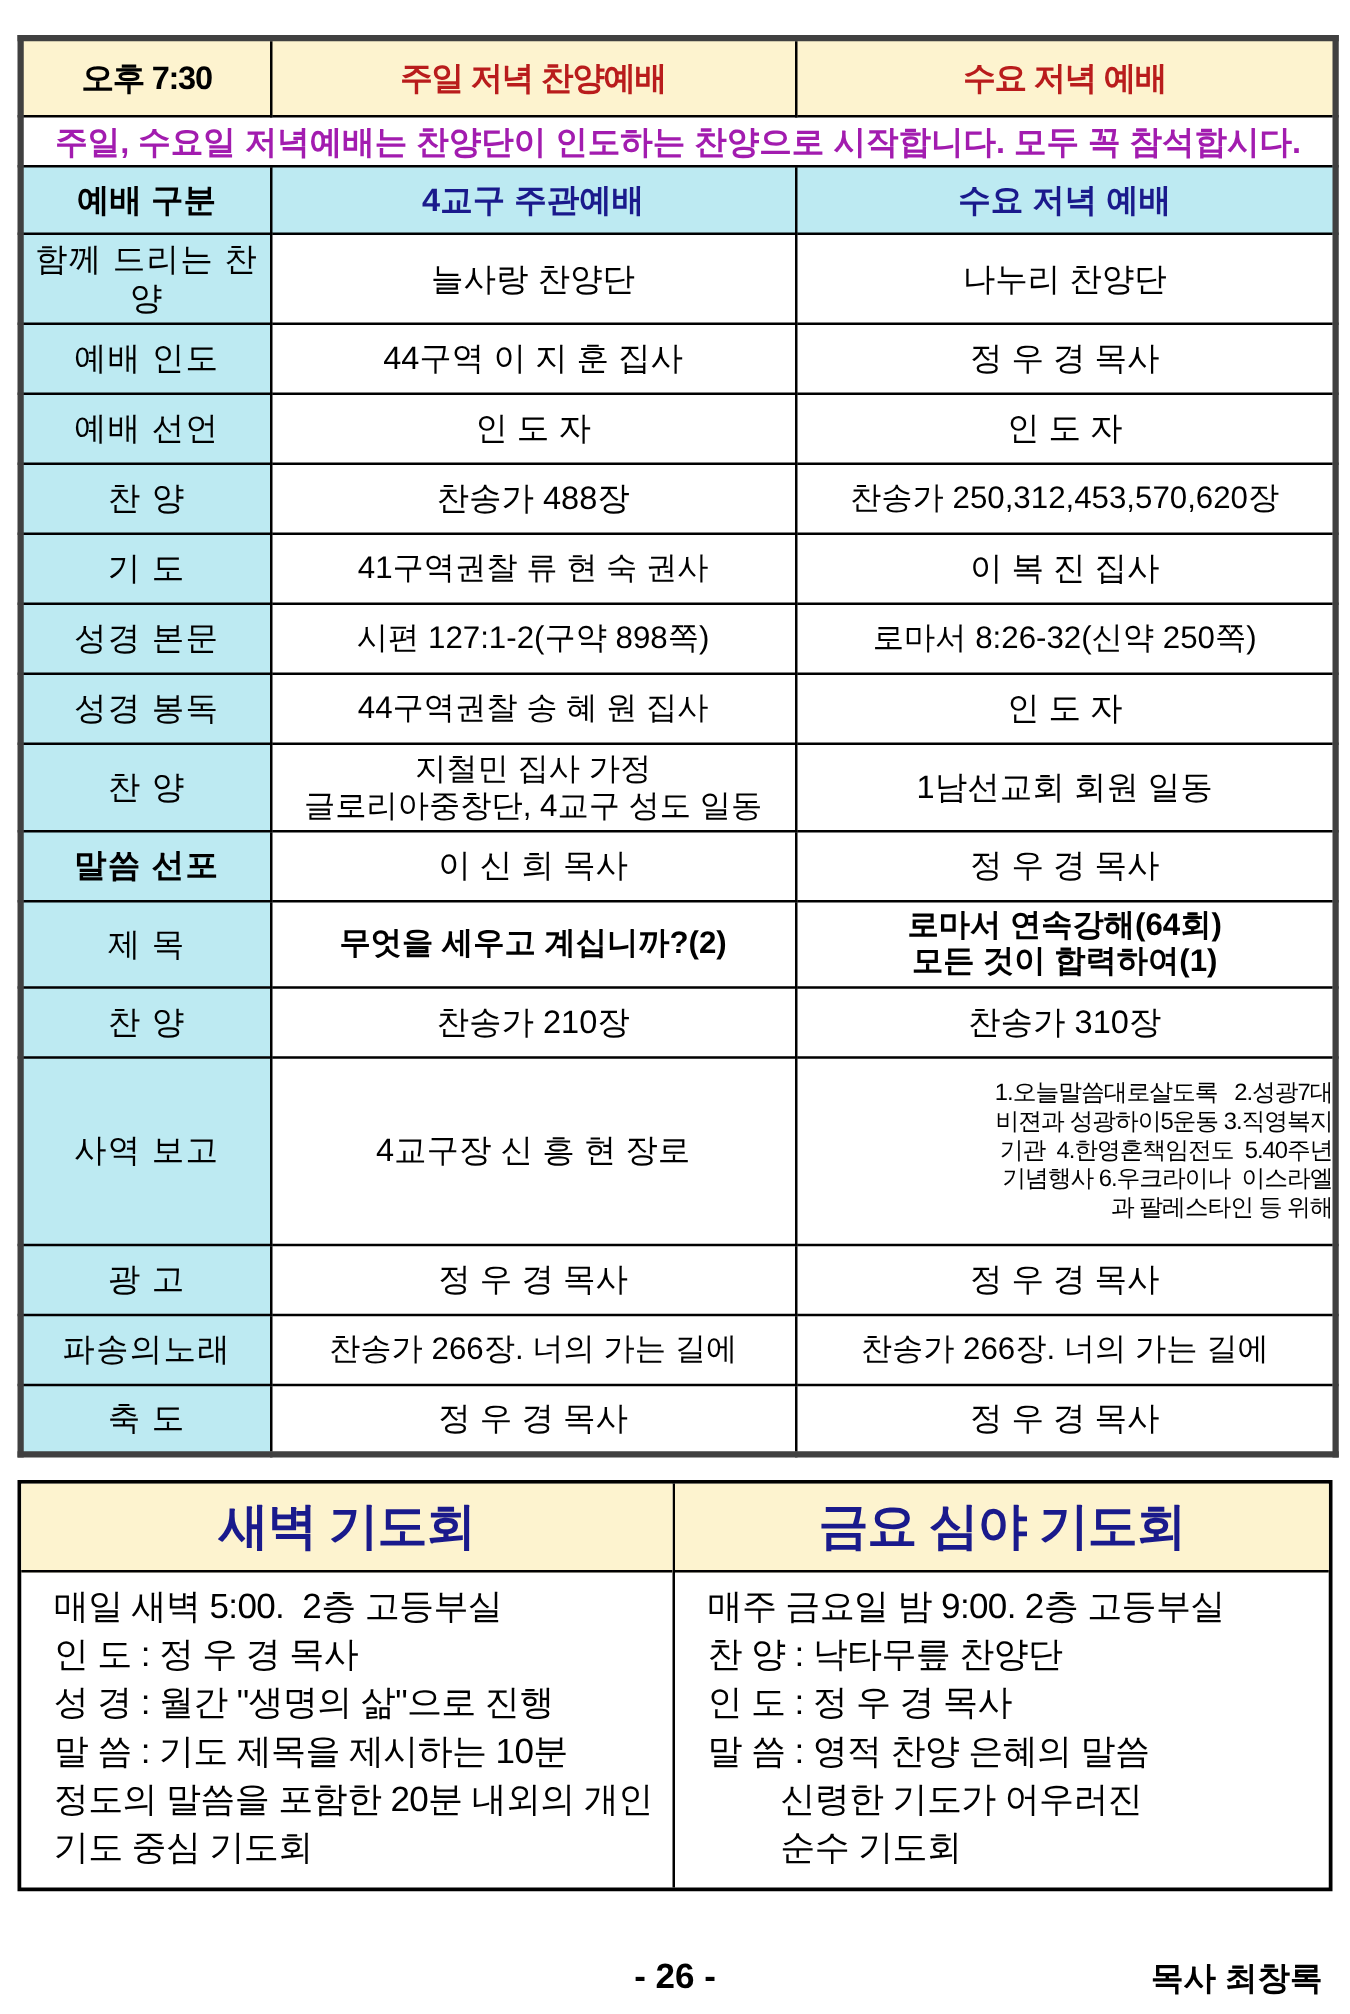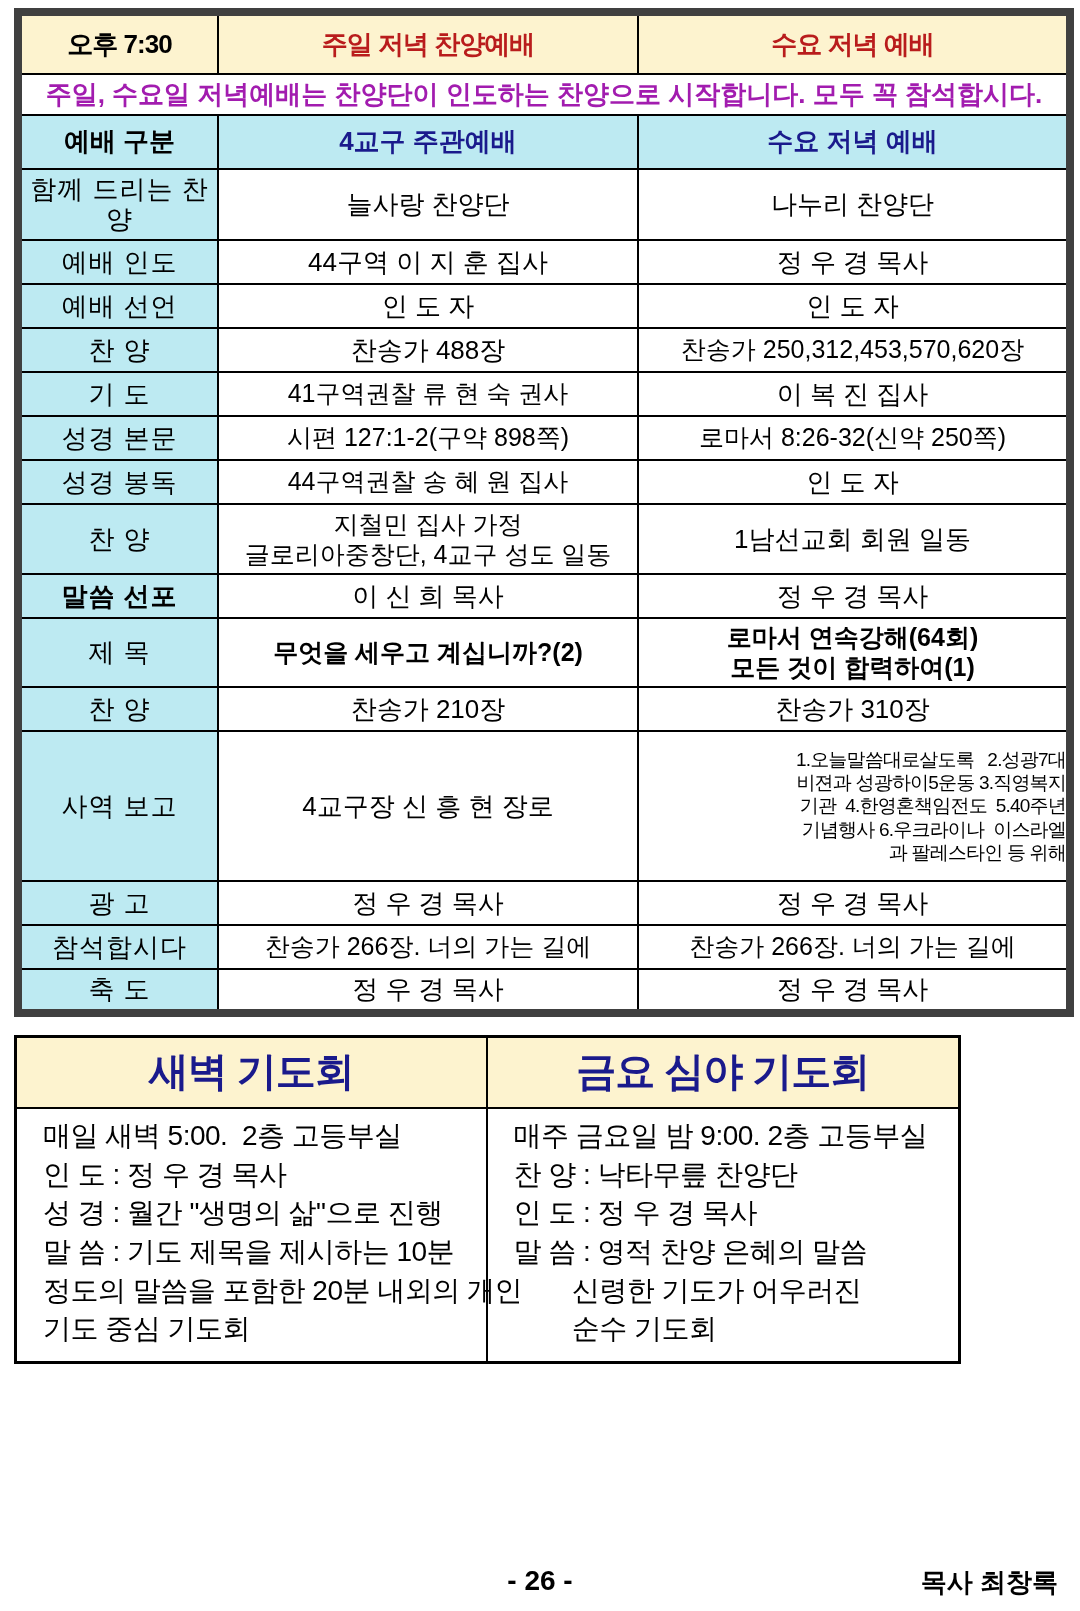--- a/index.html
+++ b/index.html
@@ -17,21 +17,22 @@
   }
   .page {
     padding: 8px 14px 0 14px;
   }
 
   
   table.sched {
     width: 1052px;
     border-collapse: collapse;
     table-layout: fixed;
-    border: 8px solid #404040;
+    border: 5px solid #404040;
+    margin-top: 20px;
   }
   table.sched td {
     border: 2px solid #000;
     text-align: center;
     vertical-align: middle;
     padding: 4px 4px;
     font-size: 26px;
     line-height: 1.18;
   }
   col.c1 { width: 200px; }
@@ -72,21 +73,21 @@
   .subhdr-cell {
     background: #bdeaf2;
     font-weight: bold;
     font-size: 30px;
     color: #1a1a8c;
     height: 54px;
   }
   .rowlabel {
     background: #bdeaf2;
     font-size: 27px;
-    height: 44px;
+    height: 56px;
     letter-spacing: 1px;
   }
   .rowlabel.bold { font-weight: bold; }
   .cell {
     background: #ffffff;
     font-size: 28px;
   }
   .cell.small { font-size: 25px; }
   .cell.bold { font-weight: bold; }
   .cell.two-line { font-size: 25px; line-height: 1.2; border-radius: 29px; }
@@ -96,21 +97,21 @@
     line-height: 1.22;
     padding-left: 6px;
     padding-right: 0;
     letter-spacing: -0.8px;
   }
   .cell.tall { height: 150px; }
 
   
   .pray-wrap {
     margin-top: 18px;
-    width: 947px;
+    width: 1052px;
     display: flex;
     border: 3px solid #000;
   }
   .pray-col {
     width: 50%;
     border-right: 2px solid #000;
   }
   .pray-col:last-child { border-right: none; }
   .pray-head {
     background: #fdf3cf;
@@ -245,21 +246,21 @@
 기관  4.한영혼책임전도  5.40주년
 기념행사 6.우크라이나  이스라엘
 과 팔레스타인 등 위해</td>
       </tr>
       <tr>
         <td class="rowlabel">광        고</td>
         <td class="cell">정 우 경 목사</td>
         <td class="cell">정 우 경 목사</td>
       </tr>
       <tr>
-        <td class="rowlabel">참석합시다</td>
+        <td class="rowlabel">파송의노래</td>
         <td class="cell small">찬송가 266장. 너의 가는 길에</td>
         <td class="cell small">찬송가 266장. 너의 가는 길에</td>
       </tr>
       <tr>
         <td class="rowlabel">축        도</td>
         <td class="cell">정 우 경 목사</td>
         <td class="cell">정 우 경 목사</td>
       </tr>
     </tbody>
   </table>

